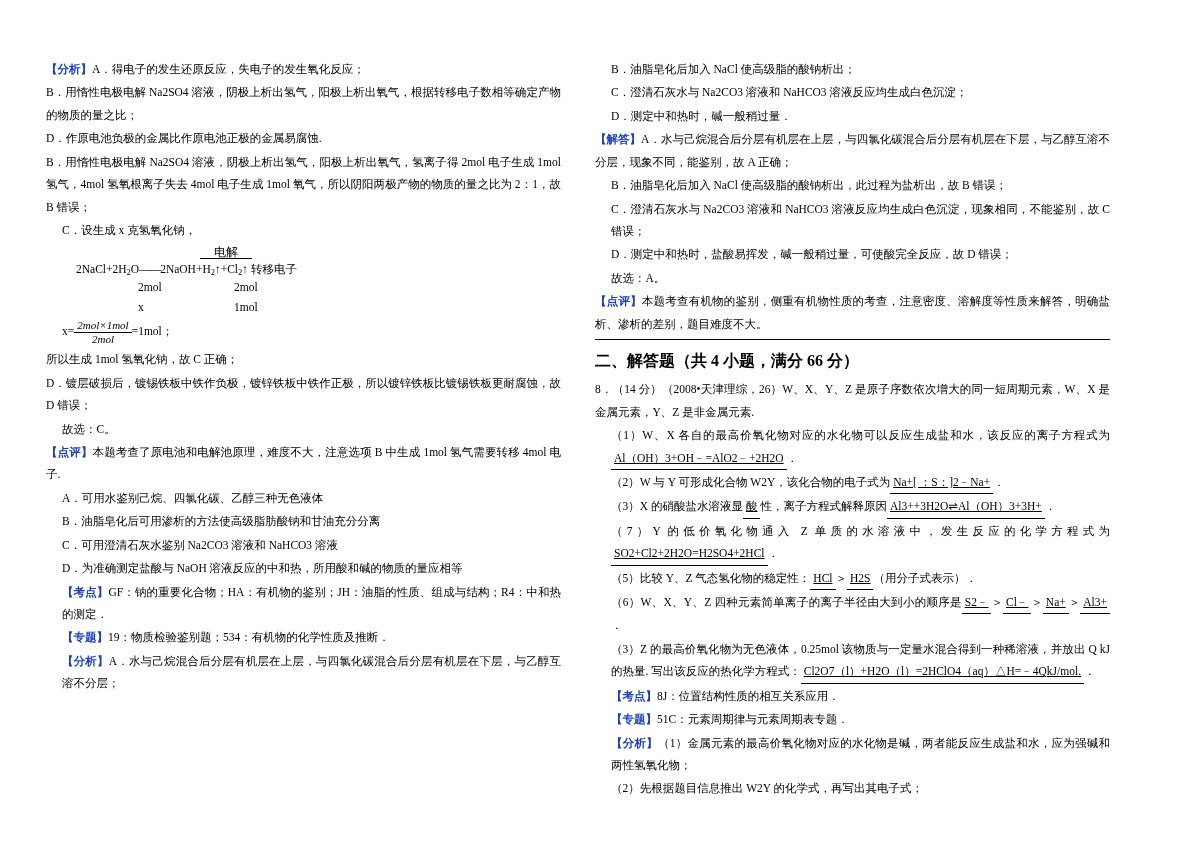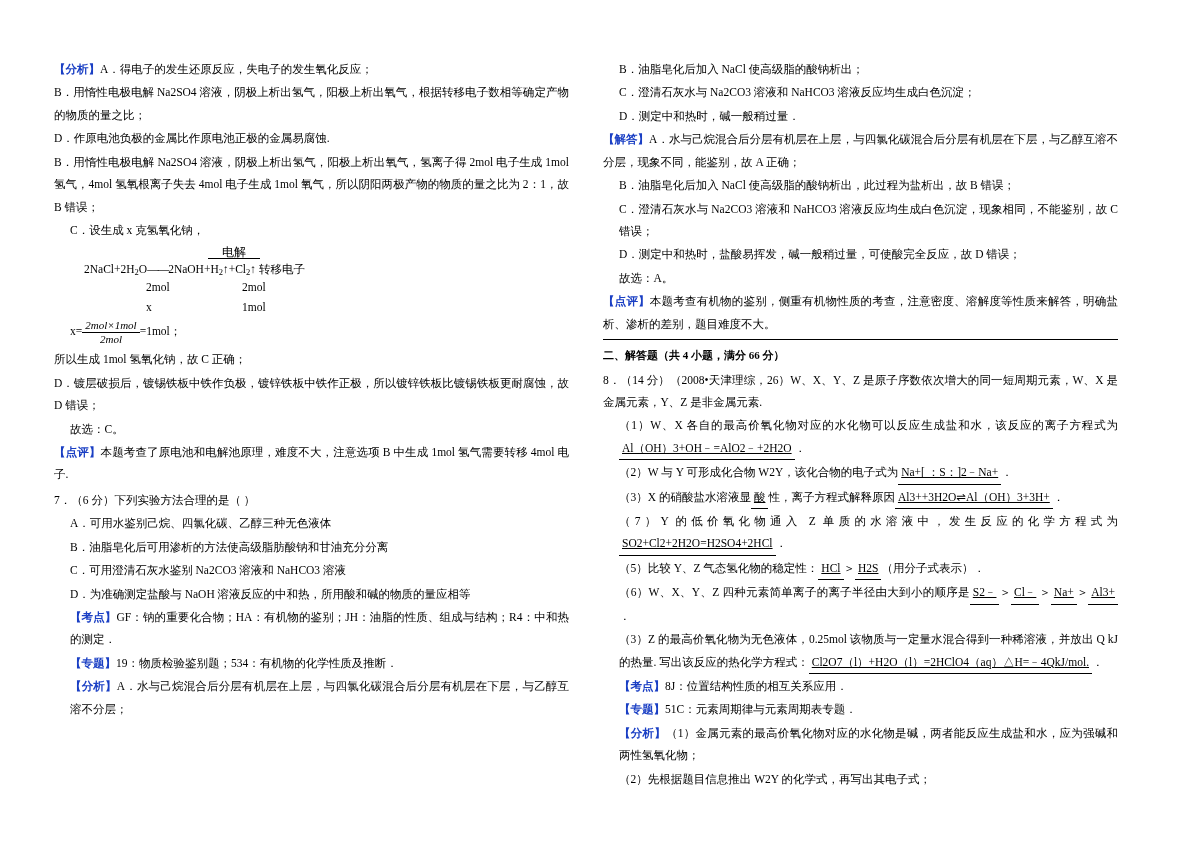--- a/index.html
+++ b/index.html
@@ -15,21 +15,20 @@
     position: relative;
     overflow: hidden;
   }
   .page {
     position: absolute;
     left: 0; top: 0;
     width: 1156px;
     height: 848px;
     box-sizing: border-box;
     padding: 58px 46px 40px 46px;
-    margin-left: 8px;
   }
   .cols {
     display: flex;
     gap: 34px;
     height: 100%;
   }
   .col {
     width: 536px;
     font-size: 11.5px;
     line-height: 1.95;
@@ -41,21 +40,21 @@
   .indent2 { padding-left: 16px; }
   .tag {
     color: #1a3fc4;
     font-weight: bold;
   }
   .sub { font-size: 8.5px; vertical-align: -2px; }
   .u { text-decoration: underline; }
   .center { text-align: center; }
   .sect-title {
     font-weight: bold;
-    font-size: 11px;
+    font-size: 16px;
     margin: 4px 0 2px 0;
     border-top: 1px solid #000;
     padding-top: 5px;
   }
   .eqblock {
     margin: 2px 0 0 0;
     padding-left: 30px;
     line-height: 1.5;
   }
   .eqline { white-space: nowrap; }
@@ -131,21 +130,20 @@
       </div>
 
       <div class="p">所以生成 1mol 氢氧化钠，故 C 正确；</div>
       <div class="p">D．镀层破损后，镀锡铁板中铁作负极，镀锌铁板中铁作正极，所以镀锌铁板比镀锡铁板更耐腐蚀，故 D 错误；</div>
       <div class="p indent2">故选：C。</div>
 
       <div class="p">
         <span class="tag">【点评】</span><span>本题考查了原电池和电解池原理，难度不大，注意选项 B 中生成 1mol 氢气需要转移 4mol 电子.</span>
       </div>
 
-      <div class="p" style="margin-top:3px;">7．（6 分）下列实验方法合理的是（    ）</div>
       <div class="p indent2">A．可用水鉴别己烷、四氯化碳、乙醇三种无色液体</div>
       <div class="p indent2">B．油脂皂化后可用渗析的方法使高级脂肪酸钠和甘油充分分离</div>
       <div class="p indent2">C．可用澄清石灰水鉴别 Na2CO3 溶液和 NaHCO3 溶液</div>
       <div class="p indent2">D．为准确测定盐酸与 NaOH 溶液反应的中和热，所用酸和碱的物质的量应相等</div>
 
       <div class="p indent2">
         <span class="tag">【考点】</span><span>GF：钠的重要化合物；HA：有机物的鉴别；JH：油脂的性质、组成与结构；R4：中和热的测定．</span>
       </div>
       <div class="p indent2">
         <span class="tag">【专题】</span><span>19：物质检验鉴别题；534：有机物的化学性质及推断．</span>

